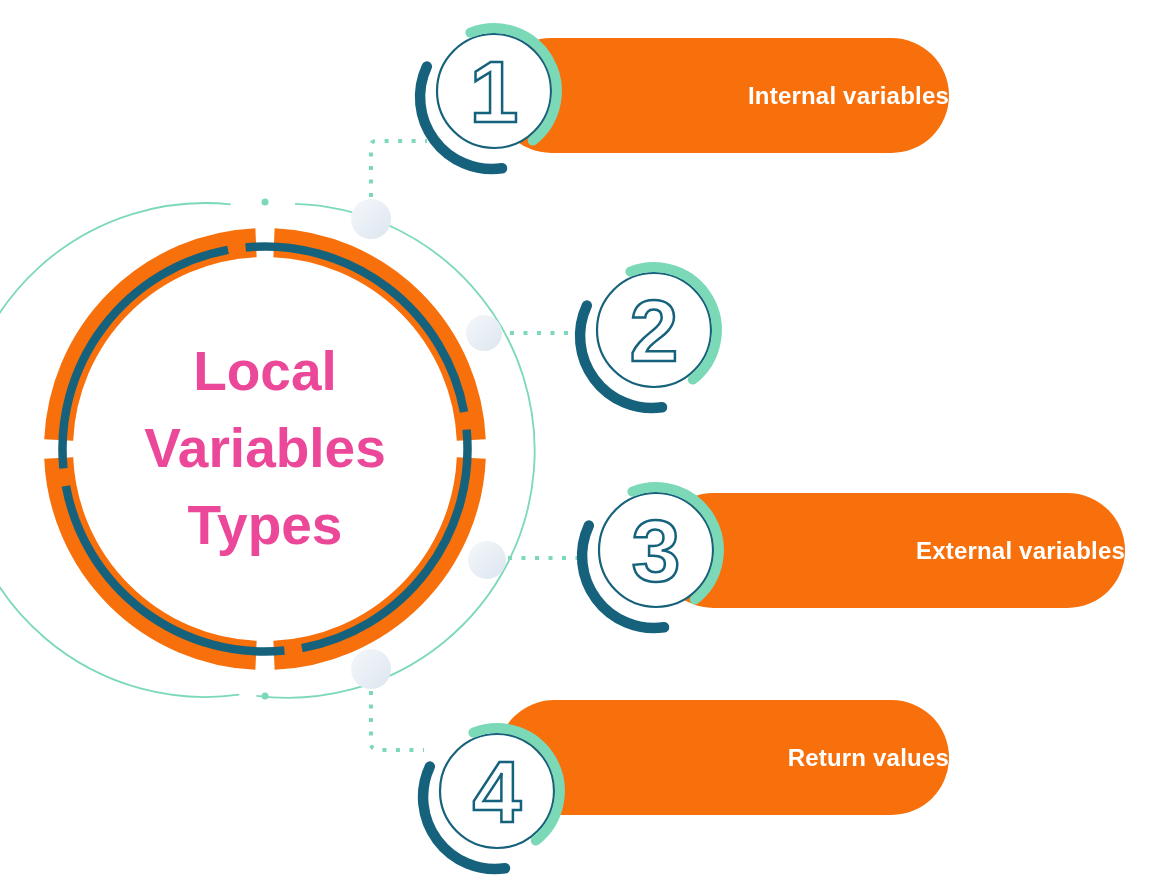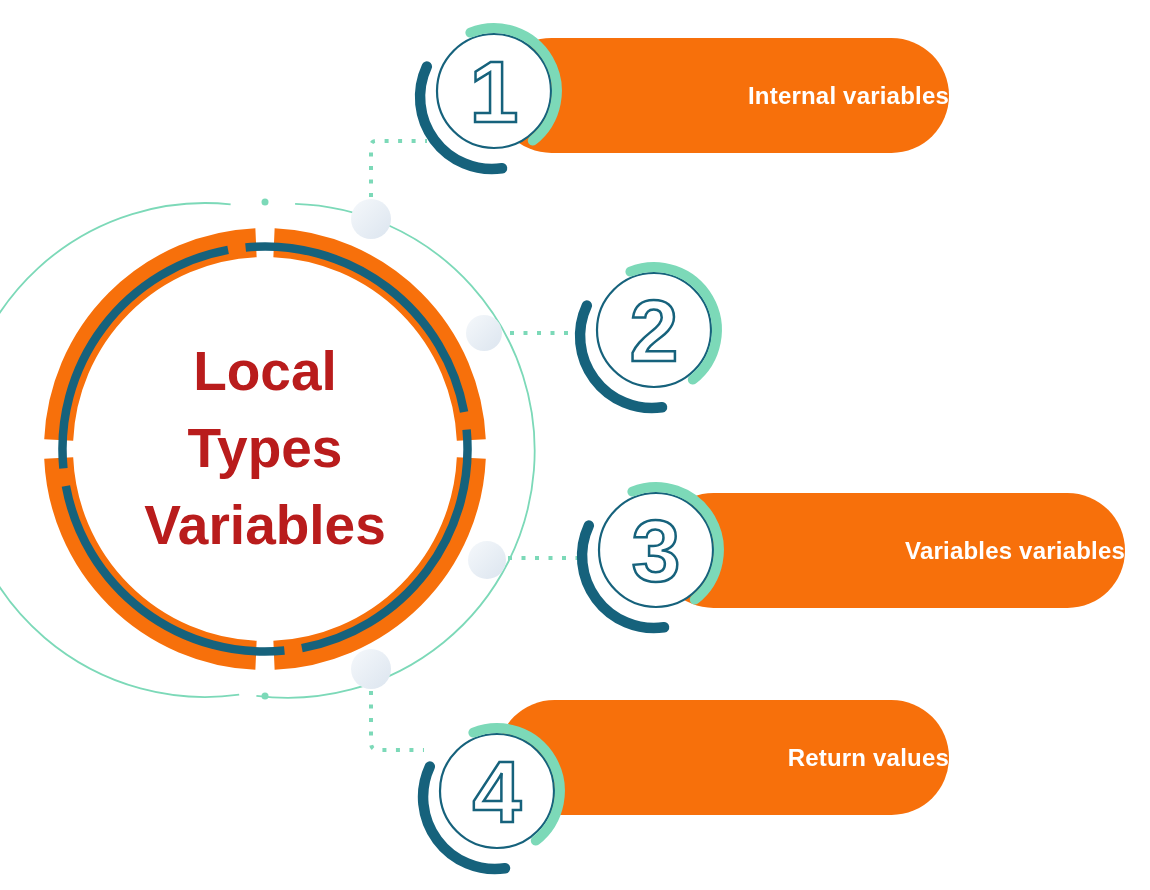--- a/index.html
+++ b/index.html
@@ -29,43 +29,43 @@
   .badge-circle{fill:#ffffff;stroke:var(--teal);stroke-width:2.2;}
   .badge-mint-arc{stroke:var(--mint);stroke-width:10;fill:none;stroke-linecap:round;}
   .badge-dark-arc{stroke:var(--teal);stroke-width:10.5;fill:none;stroke-linecap:round;}
   .badge-number{
     font-family:"Liberation Sans","DejaVu Sans",sans-serif;
     font-size:88px;font-weight:bold;fill:#ffffff;stroke:var(--teal);
     stroke-width:2.5;text-anchor:middle;
   }
   #title{
     position:absolute;left:15px;top:333px;width:500px;z-index:3;
-    text-align:center;color:#b91c1c;font-size:55px;font-weight:bold;line-height:77px;
+    text-align:center;color:#ec4899;font-size:55px;font-weight:bold;line-height:77px;
   }
   #title span{display:block;}
 </style>
 </head>
 <body>
 
 <div id="stage" style="--orange: #F7700B; --mint: #7CD9B8; --teal: #16627C;">
 
   <div class="pill" id="pill1">
     <span class="label">Internal variables</span>
   </div>
   <div class="pill" id="pill3">
-    <span class="label">Variables variables</span>
+    <span class="label">External variables</span>
   </div>
   <div class="pill" id="pill4">
     <span class="label">Return values</span>
   </div>
 
   <div id="title">
     <span>Local</span>
+    <span>Variables</span>
     <span>Types</span>
-    <span>Variables</span>
   </div>
 
   <svg id="vector-layer" width="1150" height="890" viewBox="0 0 1150 890">
     <defs>
       <linearGradient id="nodeGrad" x1="0" y1="0" x2="1" y2="1">
         <stop offset="0" stop-color="#F5F8FB"></stop>
         <stop offset="1" stop-color="#DCE5EF"></stop>
       </linearGradient>
     </defs>
 

